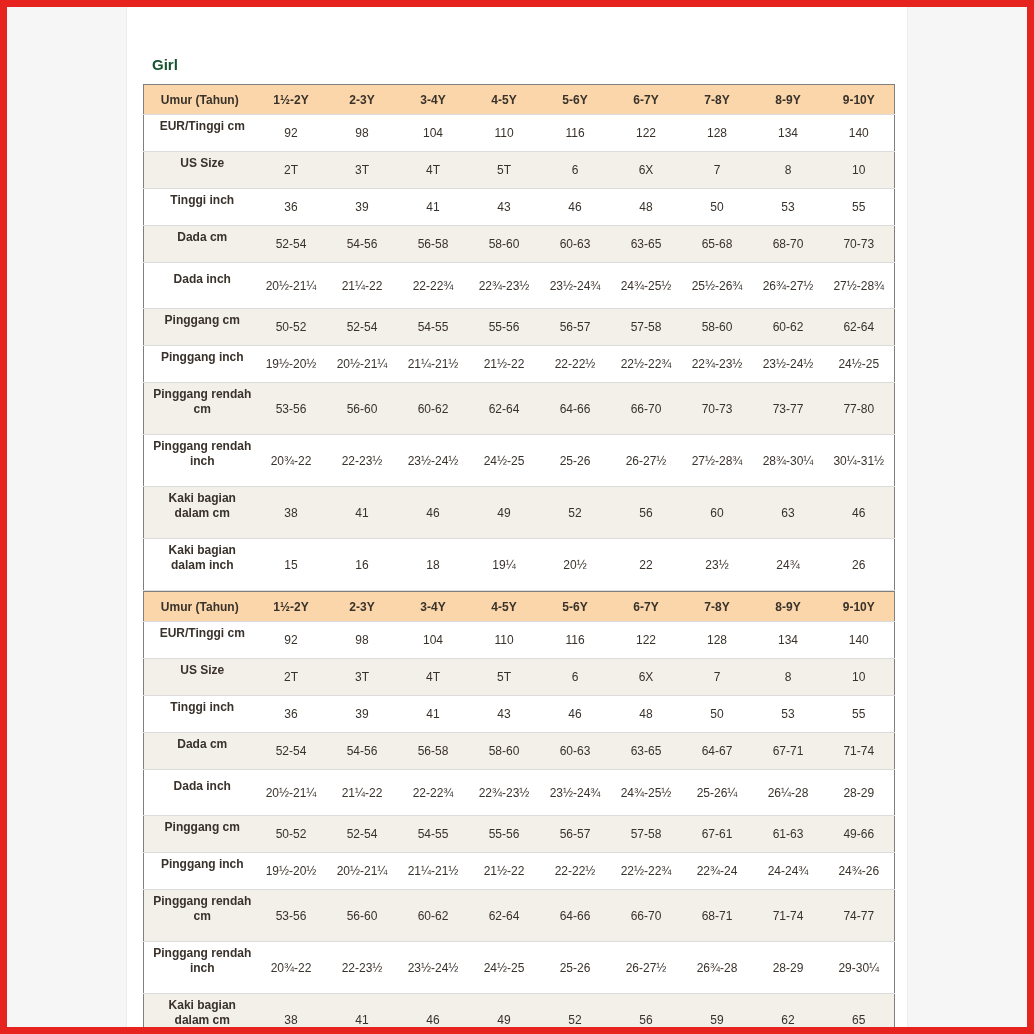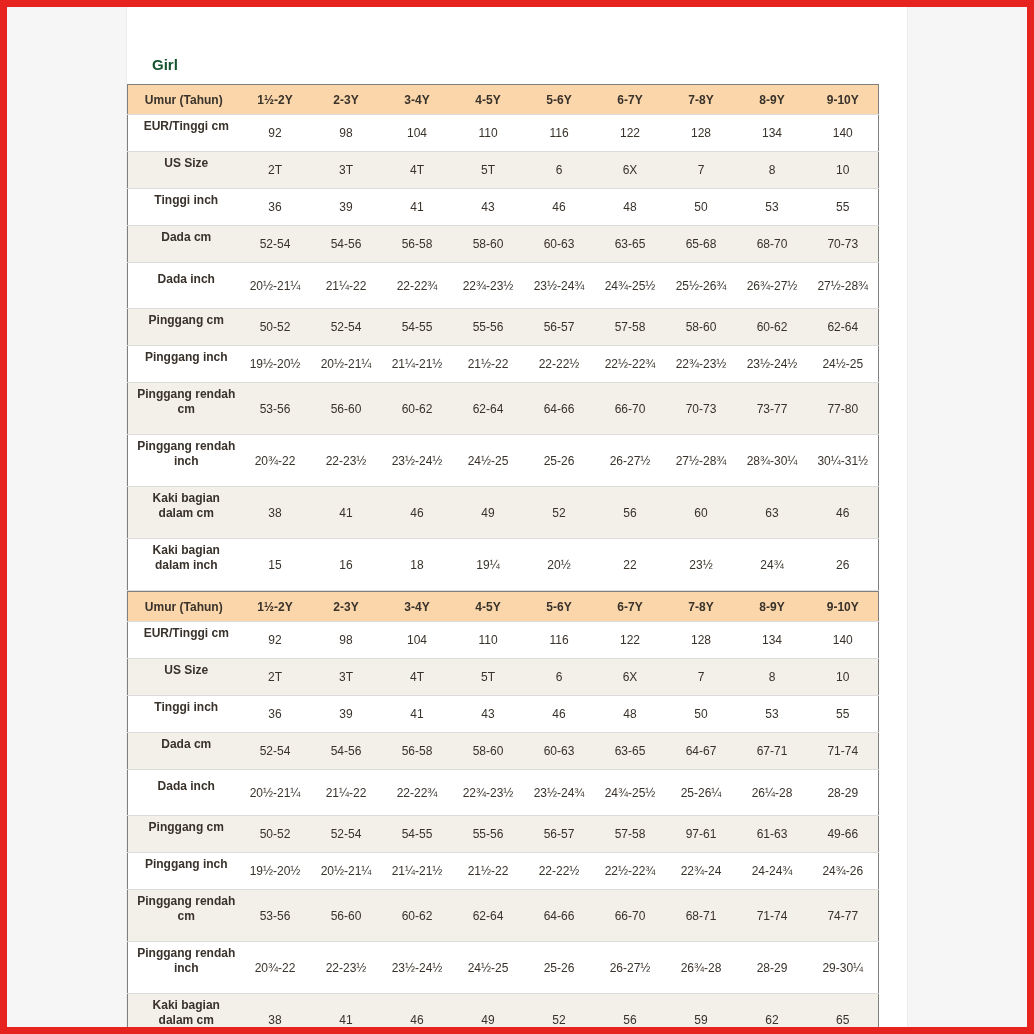--- a/index.html
+++ b/index.html
@@ -31,20 +31,21 @@
     letter-spacing: 0.2px;
   }
   .section-heading {
     margin: 22px 0 11px 25px;
     font-size: 15px;
     font-weight: bold;
     color: #14532d;
   }
   .section-heading.boy { margin-top: 30px; }
   .size-table {
+    margin-left: 16px;
     width: 752px;
     border-collapse: collapse;
     table-layout: fixed;
     font-size: 12px;
     color: #39322b;
     border: 1px solid #7f7f7f;
   }
   .size-table tr { border-bottom: 1px solid #dcdcdc; }
   .size-table thead th {
     background: #fad6aa;
@@ -311,21 +312,21 @@
               <td>28-29</td>
             </tr>
             <tr>
               <th>Pinggang cm</th>
               <td>50-52</td>
               <td>52-54</td>
               <td>54-55</td>
               <td>55-56</td>
               <td>56-57</td>
               <td>57-58</td>
-              <td>97-61</td>
+              <td>67-61</td>
               <td>61-63</td>
               <td>49-66</td>
             </tr>
             <tr>
               <th>Pinggang inch</th>
               <td>19½-20½</td>
               <td>20½-21¼</td>
               <td>21¼-21½</td>
               <td>21½-22</td>
               <td>22-22½</td>

